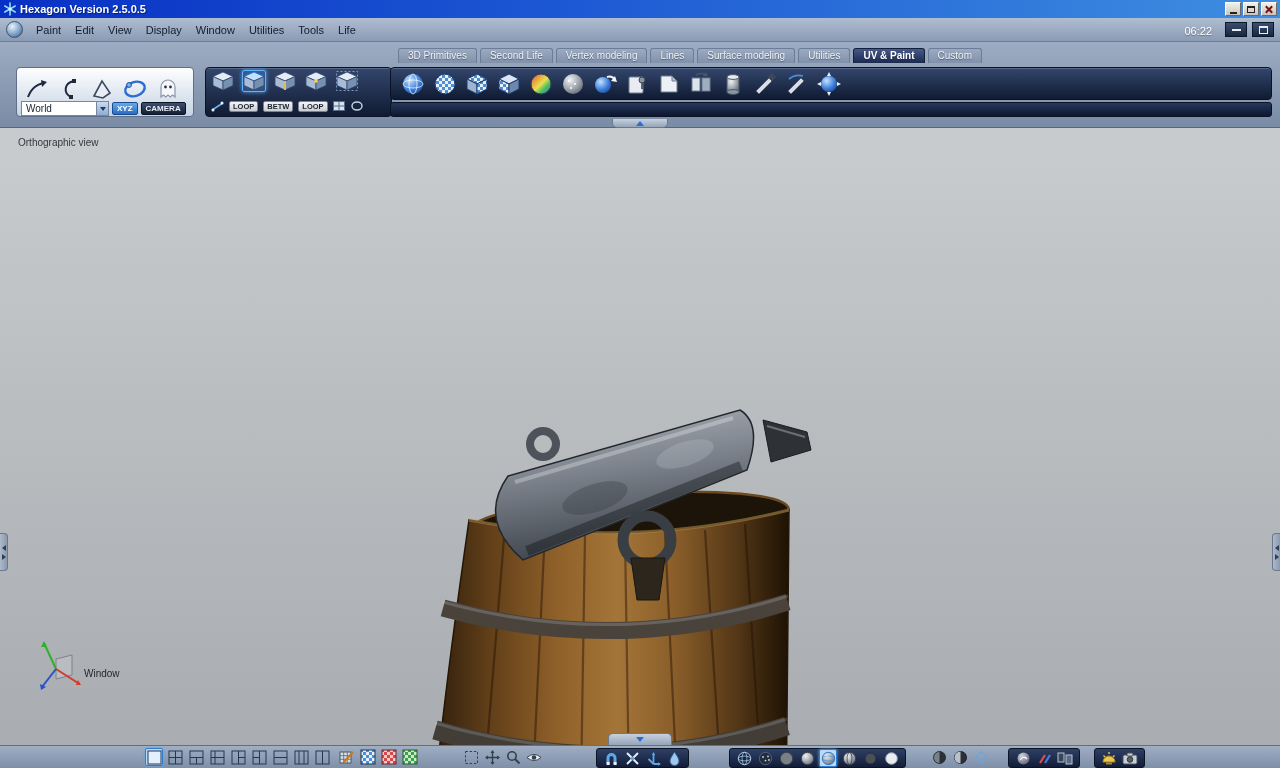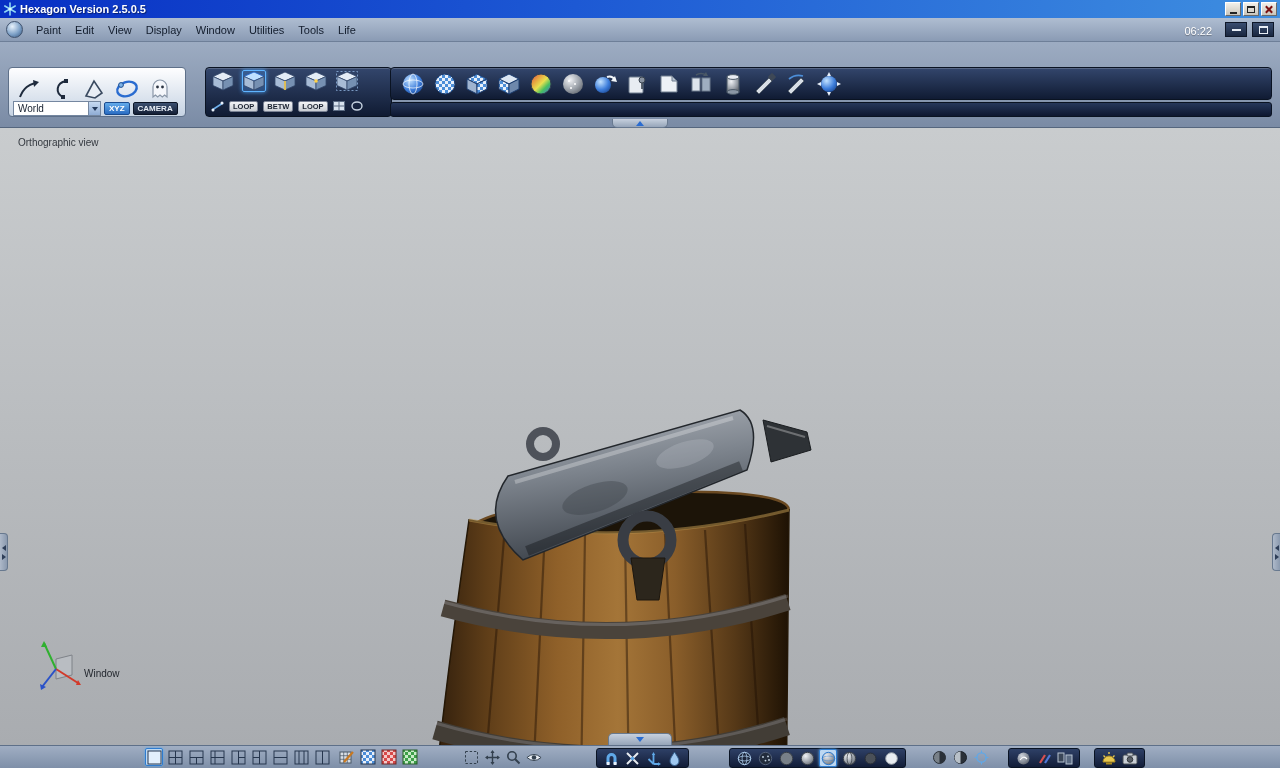--- a/index.html
+++ b/index.html
@@ -42,21 +42,21 @@
   
   .chrome{position:absolute;top:42px;left:0;right:0;height:86px;
     background:linear-gradient(#9DACC2,#7A8BA5);border-bottom:1px solid #55667E}
 
   .tabrow{position:absolute;top:6px;left:398px;display:flex;gap:3px;height:15px}
   .tab{font-size:10px;padding:1px 9px 2px;border-radius:3px 3px 0 0;
     background:linear-gradient(#9BAAC0,#8191AB);color:#EDF2F8;
     border:1px solid #6B7C96;border-bottom:none;text-shadow:0 1px 1px rgba(20,30,50,.5);white-space:nowrap}
   .tab.active{background:linear-gradient(#46598B,#1B2A4D);color:#FFFFFF;font-weight:bold;border-color:#13203A}
 
-  .panel-light{position:absolute;top:25px;left:8px;width:178px;height:50px;
+  .panel-light{position:absolute;top:25px;left:16px;width:178px;height:50px;
     background:linear-gradient(#FEFEFF,#C6D3E3);border:1px solid #5E7089;border-radius:4px;
     padding:8px 4px;display:flex;flex-direction:column;justify-content:space-between}
   .tool-row{display:flex;gap:3px;align-items:center}
   .tool-btn{width:30px;height:25px;display:flex;align-items:center;justify-content:center;border-radius:2px}
   .world-select{width:88px;height:15px;background:#FFFFFF;border:1px solid #7587A0;
     display:flex;align-items:center;font-size:10px;color:#16202F;padding-left:4px}
   .world-arrow{margin-left:auto;width:12px;height:100%;border-left:1px solid #7587A0;
     background:linear-gradient(#C7DAF2,#8FACD4);display:flex;align-items:center;justify-content:center}
   .tri-down-s{width:0;height:0;border-left:3px solid transparent;border-right:3px solid transparent;border-top:4px solid #243A5C}
   .xyz-btn{height:13px;background:linear-gradient(#63ABEA,#2A6CC2);border:1px solid #1A4C90;border-radius:2px;
@@ -209,20 +209,30 @@
           <span class="pb-min"></span>
         </div>
       <div class="panel-btn">
           <span class="pb-max"></span>
         </div>
     </div>
   </div>
 
   <div class="chrome">
 
+    <div class="tabrow">
+      <div class="tab">3D Primitives</div>
+      <div class="tab">Second Life</div>
+      <div class="tab">Vertex modeling</div>
+      <div class="tab">Lines</div>
+      <div class="tab">Surface modeling</div>
+      <div class="tab">Utilities</div>
+      <div class="tab active">UV &amp; Paint</div>
+      <div class="tab">Custom</div>
+    </div>
 
     <div class="panel-light">
       <div class="tool-row">
         <div class="tool-btn">
           <svg width="24" height="22" viewBox="0 0 24 22">
               <path d="M4 19 C8 9 13 7 19 5" stroke="#1E2A3C" stroke-width="2" fill="none"></path>
               <polygon points="17,2 23,4 18,9" fill="#1E2A3C"></polygon>
             </svg>
         </div>
         <div class="tool-btn">

